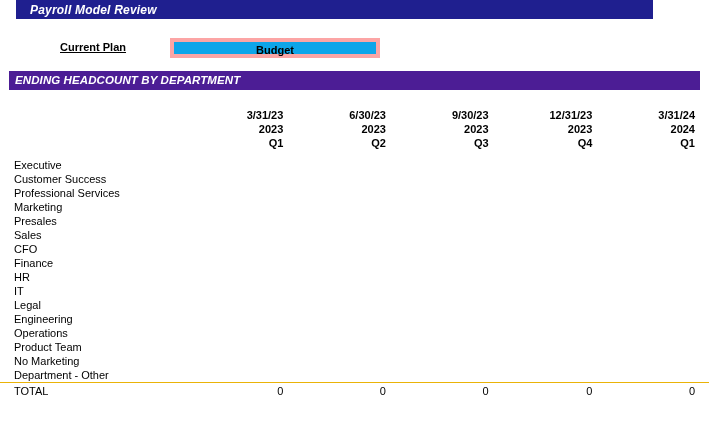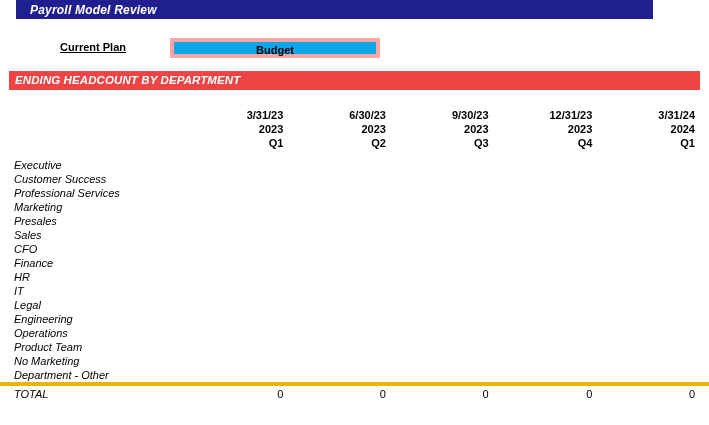--- a/index.html
+++ b/index.html
@@ -73,21 +73,21 @@
     font-weight: bold;
     color: #000000;
   }
   
   .section-band {
     position: absolute;
     left: 9px;
     top: 71px;
     width: 691px;
     height: 19px;
-    background: #ef4444;
+    background: #4c1d95;
   }
   .section-band .section-title {
     position: absolute;
     left: 6px;
     top: 3px;
     font-size: 11.5px;
     font-weight: bold;
     font-style: italic;
     color: #ffffff;
     letter-spacing: 0.1px;
@@ -103,21 +103,20 @@
   }
   table.grid td, table.grid th {
     padding: 0;
     margin: 0;
     font-weight: normal;
   }
   .col-label {
     width: 207px;
     padding-left: 14px !important;
     text-align: left;
-    font-style: italic;
   }
   .col-num {
     width: 100px;
     text-align: right;
     padding-right: 14px !important;
   }
   .hdr-cell {
     vertical-align: bottom;
     font-weight: bold;
     line-height: 14px;
@@ -125,21 +124,21 @@
   }
   .hdr-cell div {
     font-weight: bold;
   }
   .row-label {
     height: 14px;
     line-height: 14px;
   }
   .total-row td {
     font-weight: bold;
-    border-top: 4px solid #eab308;
+    border-top: 1px solid #eab308;
     height: 15px;
     line-height: 15px;
     padding-top: 1px !important;
   }
   .spacer-row td {
     height: 6px;
   }
 </style>
 </head>
 <body>

